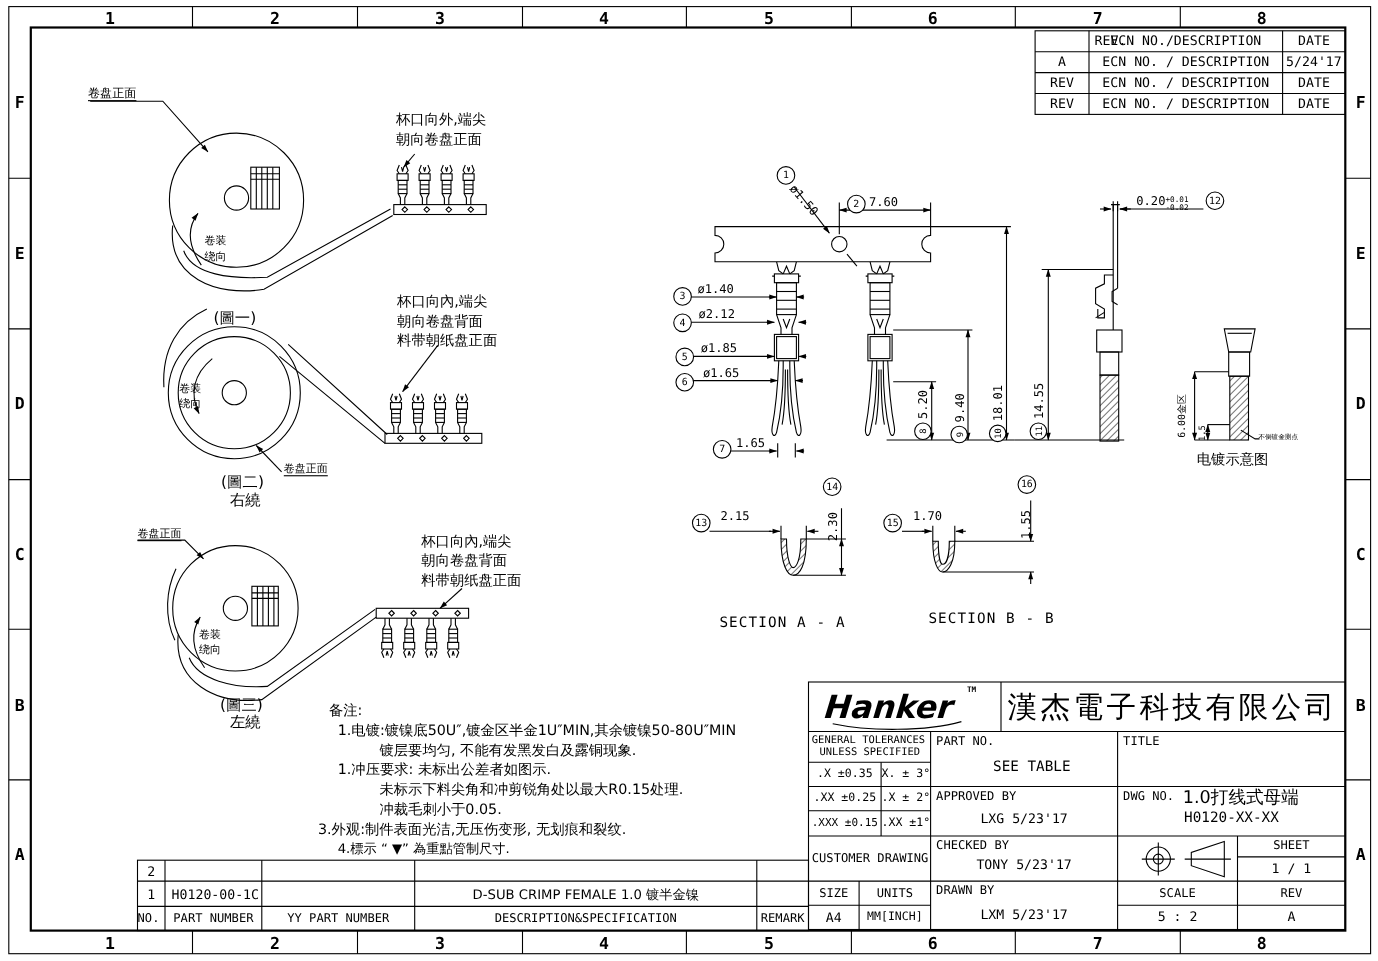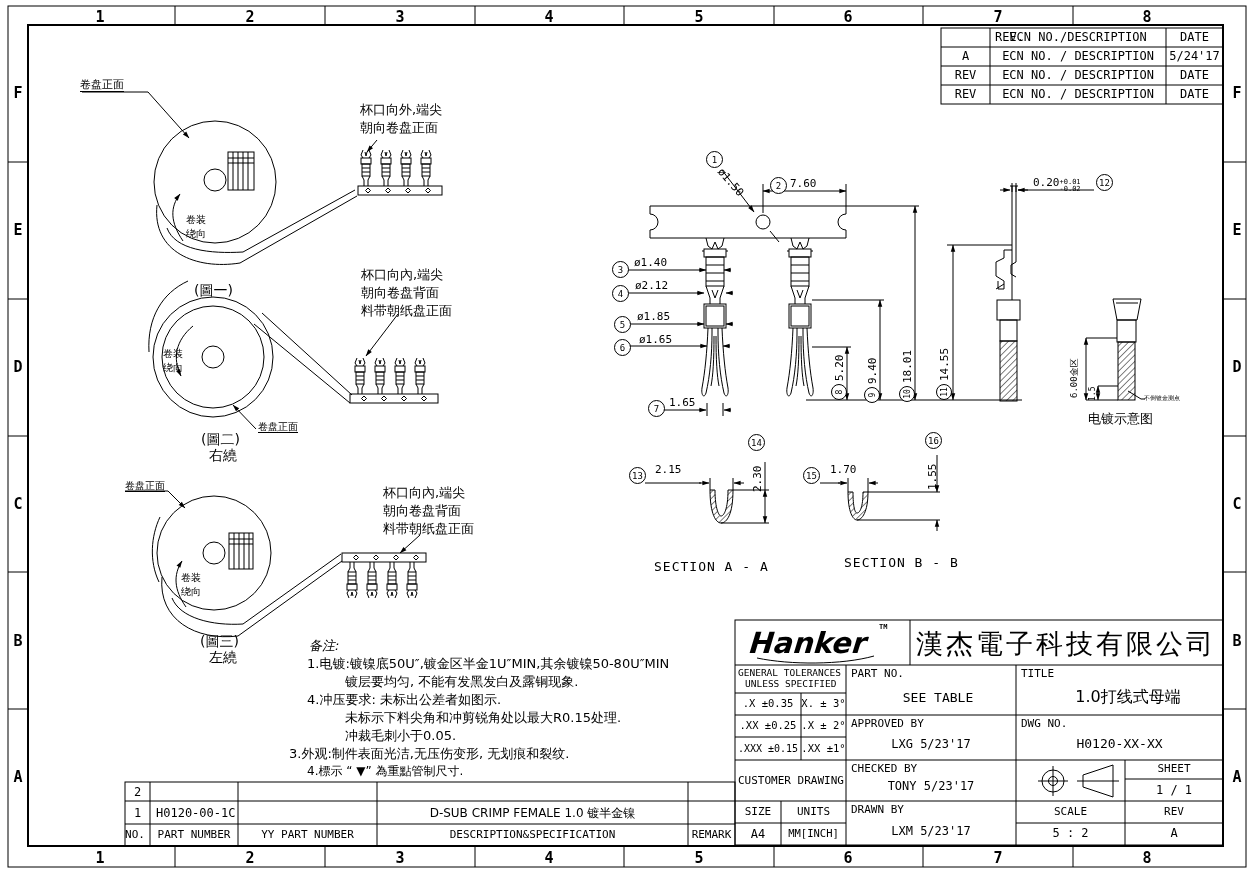--- a/index.html
+++ b/index.html
@@ -296,24 +296,24 @@
 
 <div class="t cjk ul" style="left:125px;top:480px;font-size:10px;">卷盘正面</div>
 <div class="t cjk" style="left:181px;top:572px;font-size:10px;">卷装</div>
 <div class="t cjk" style="left:181px;top:586px;font-size:10px;">绕向</div>
 <div class="t cjk" style="left:383px;top:486px;font-size:13px;">杯口向內,端尖</div>
 <div class="t cjk" style="left:383px;top:504px;font-size:13px;">朝向卷盘背面</div>
 <div class="t cjk" style="left:383px;top:522px;font-size:13px;">料带朝纸盘正面</div>
 <div class="t cjk" style="left:200px;top:634px;font-size:14px;">(圖三)</div>
 <div class="t cjk" style="left:209px;top:650px;font-size:14px;">左繞</div>
 
-<div class="note-line cjk" style="left:309px;top:637px;font-style:italic;">备注:</div>
+<div class="note-line cjk" style="left:299px;top:637px;">备注:</div>
 <div class="note-line cjk" style="left:307px;top:655px;">1.电镀:镀镍底50U″,镀金区半金1U″MIN,其余镀镍50-80U″MIN</div>
 <div class="note-line cjk" style="left:345px;top:673px;">镀层要均匀, 不能有发黑发白及露铜现象.</div>
-<div class="note-line cjk" style="left:307px;top:691px;">4.冲压要求: 未标出公差者如图示.</div>
+<div class="note-line cjk" style="left:307px;top:691px;">1.冲压要求: 未标出公差者如图示.</div>
 <div class="note-line cjk" style="left:345px;top:709px;">未标示下料尖角和冲剪锐角处以最大R0.15处理.</div>
 <div class="note-line cjk" style="left:345px;top:727px;">冲裁毛刺小于0.05.</div>
 <div class="note-line cjk" style="left:289px;top:745px;">3.外观:制件表面光洁,无压伤变形, 无划痕和裂纹.</div>
 <div class="note-line cjk" style="left:307px;top:763px;font-size:12px;">4.標示 “ ▼” 為重點管制尺寸.</div>
 
 <div class="bal" style="left:706px;top:151px;">1</div>
 <div class="t" style="left:724px;top:166px;transform:rotate(49deg);transform-origin:0 0;">ø1.50</div>
 
 <div class="bal" style="left:770px;top:177px;">2</div>
 <div class="t" style="left:790px;top:178px;">7.60</div>
@@ -391,21 +391,21 @@
 <div class="t c" style="left:736px;top:698px;width:64px;font-size:10.5px;">.X ±0.35</div>
 <div class="t c" style="left:801px;top:698px;width:45px;font-size:10.5px;">X. ± 3°</div>
 <div class="t c" style="left:736px;top:720px;width:64px;font-size:10.5px;">.XX ±0.25</div>
 <div class="t c" style="left:801px;top:720px;width:45px;font-size:10.5px;">.X ± 2°</div>
 <div class="t c" style="left:736px;top:743px;width:64px;font-size:10px;">.XXX ±0.15</div>
 <div class="t c" style="left:801px;top:743px;width:45px;font-size:10.5px;">.XX ±1°</div>
 
 <div class="t" style="left:851px;top:668px;font-size:11px;">PART NO.</div>
 <div class="t c" style="left:846px;top:691px;width:184px;font-size:13px;">SEE TABLE</div>
 <div class="t" style="left:1021px;top:668px;font-size:11px;">TITLE</div>
-<div class="t c cjk" style="left:1016px;top:688px;width:224px;font-size:16px;">1.0打线式母端</div>
+<div class="t c cjk" style="left:1016px;top:716px;width:224px;font-size:16px;">1.0打线式母端</div>
 
 <div class="t" style="left:851px;top:718px;font-size:11px;">APPROVED BY</div>
 <div class="t c" style="left:846px;top:738px;width:170px;font-size:12px;">LXG 5/23'17</div>
 <div class="t" style="left:1021px;top:718px;font-size:11px;">DWG NO.</div>
 <div class="t c" style="left:1016px;top:737px;width:207px;font-size:13px;">H0120-XX-XX</div>
 
 <div class="t" style="left:738px;top:775px;font-size:11px;">CUSTOMER DRAWING</div>
 <div class="t" style="left:851px;top:763px;font-size:11px;">CHECKED BY</div>
 <div class="t c" style="left:846px;top:780px;width:170px;font-size:12px;">TONY 5/23'17</div>
 <div class="t c" style="left:1125px;top:763px;width:98px;font-size:11px;">SHEET</div>

